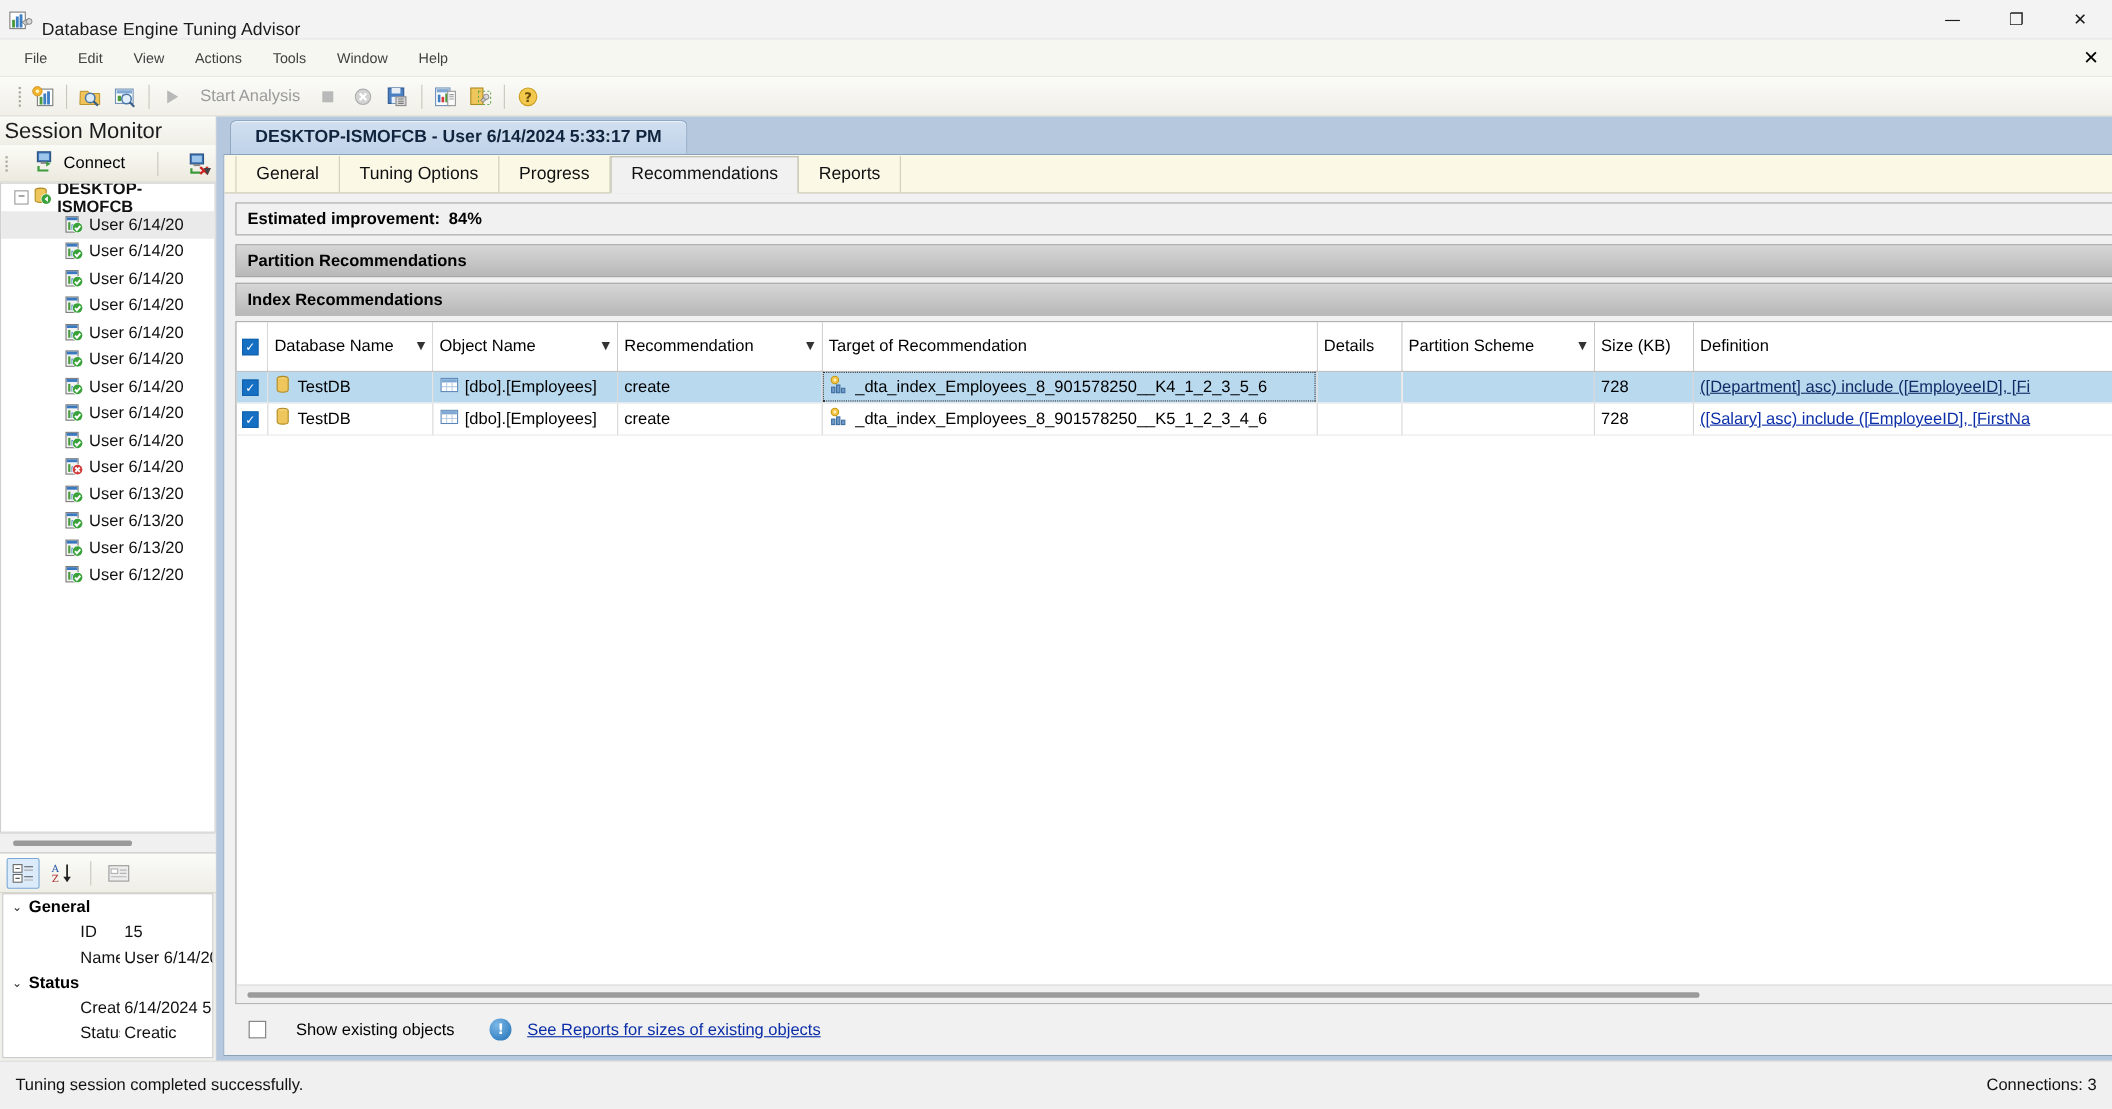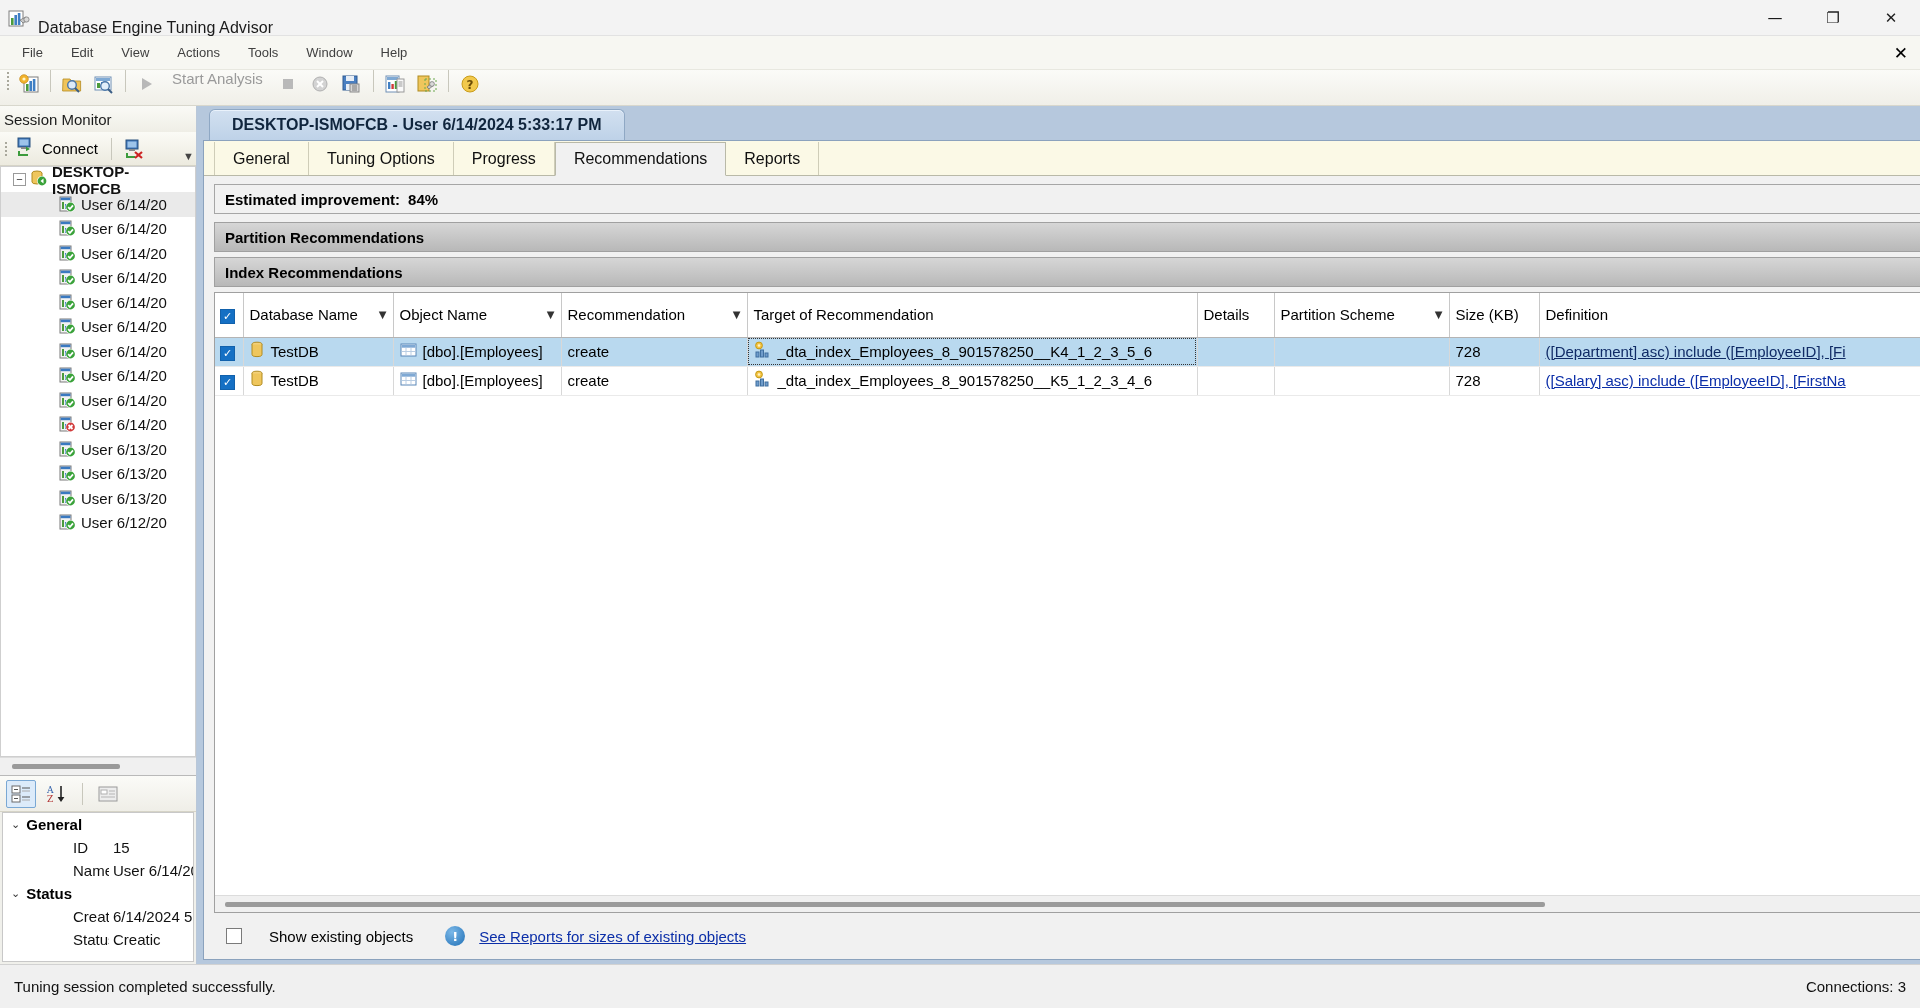--- a/index.html
+++ b/index.html
@@ -54,21 +54,22 @@
     font-weight: bold; font-size: 17px; color: #000;
     font-family: "DejaVu Sans", sans-serif;
   }
 
   
   #toolbar {
     height: 36px;
     background: linear-gradient(#fbfbf8, #f0efe8);
     border-bottom: 1px solid #d8d7cd;
     display: flex;
-    padding-left: 4px;
+    align-items: center;
+    padding-left: 14px;
     gap: 2px;
   }
   .grip { width: 8px; height: 22px; display: flex; flex-direction: column;
           justify-content: center; align-items: center; gap: 2px; }
   .grip i { width: 2px; height: 2px; background: #a9a89c; display: block; }
   .tb-sep { width: 1px; height: 22px; background: #c8c7bc; margin: 0 4px; }
   .tbbtn {
     width: 30px; height: 28px; display: flex; align-items: center; justify-content: center;
     position: relative;
   }
@@ -81,25 +82,25 @@
 
   
   #leftpane {
     width: 197px; flex: none;
     display: flex; flex-direction: column;
     background: #f0f0eb;
     border-right: 1px solid #b9c7d8;
   }
   #sm-title {
     height: 26px; display: flex; align-items: center;
-    padding-left: 4px; font-size: 15px; color: #1b1b1b;
+    padding-left: 4px; font-size: 20px; color: #1b1b1b;
     background: linear-gradient(#fafaf6, #efeee6);
   }
   #sm-toolbar {
-    height: 34px; display: flex; align-items: center; gap: 3px;
+    height: 34px; display: flex; align-items: center; gap: 19px;
     background: linear-gradient(#fbfbf6, #eceadf);
     border-bottom: 1px solid #d6d4c7;
     padding-left: 2px; position: relative;
   }
   #connect-btn { display: flex; align-items: center; gap: 5px; padding: 2px 6px 2px 2px; }
   #connect-label { font-size: 15px; }
   #sm-overflow { position: absolute; right: 2px; bottom: 3px; font-size: 11px; color: #444; }
 
   #tree {
     flex: 1; background: #fff; border: 1px solid #cfcfcf; margin: 0;

